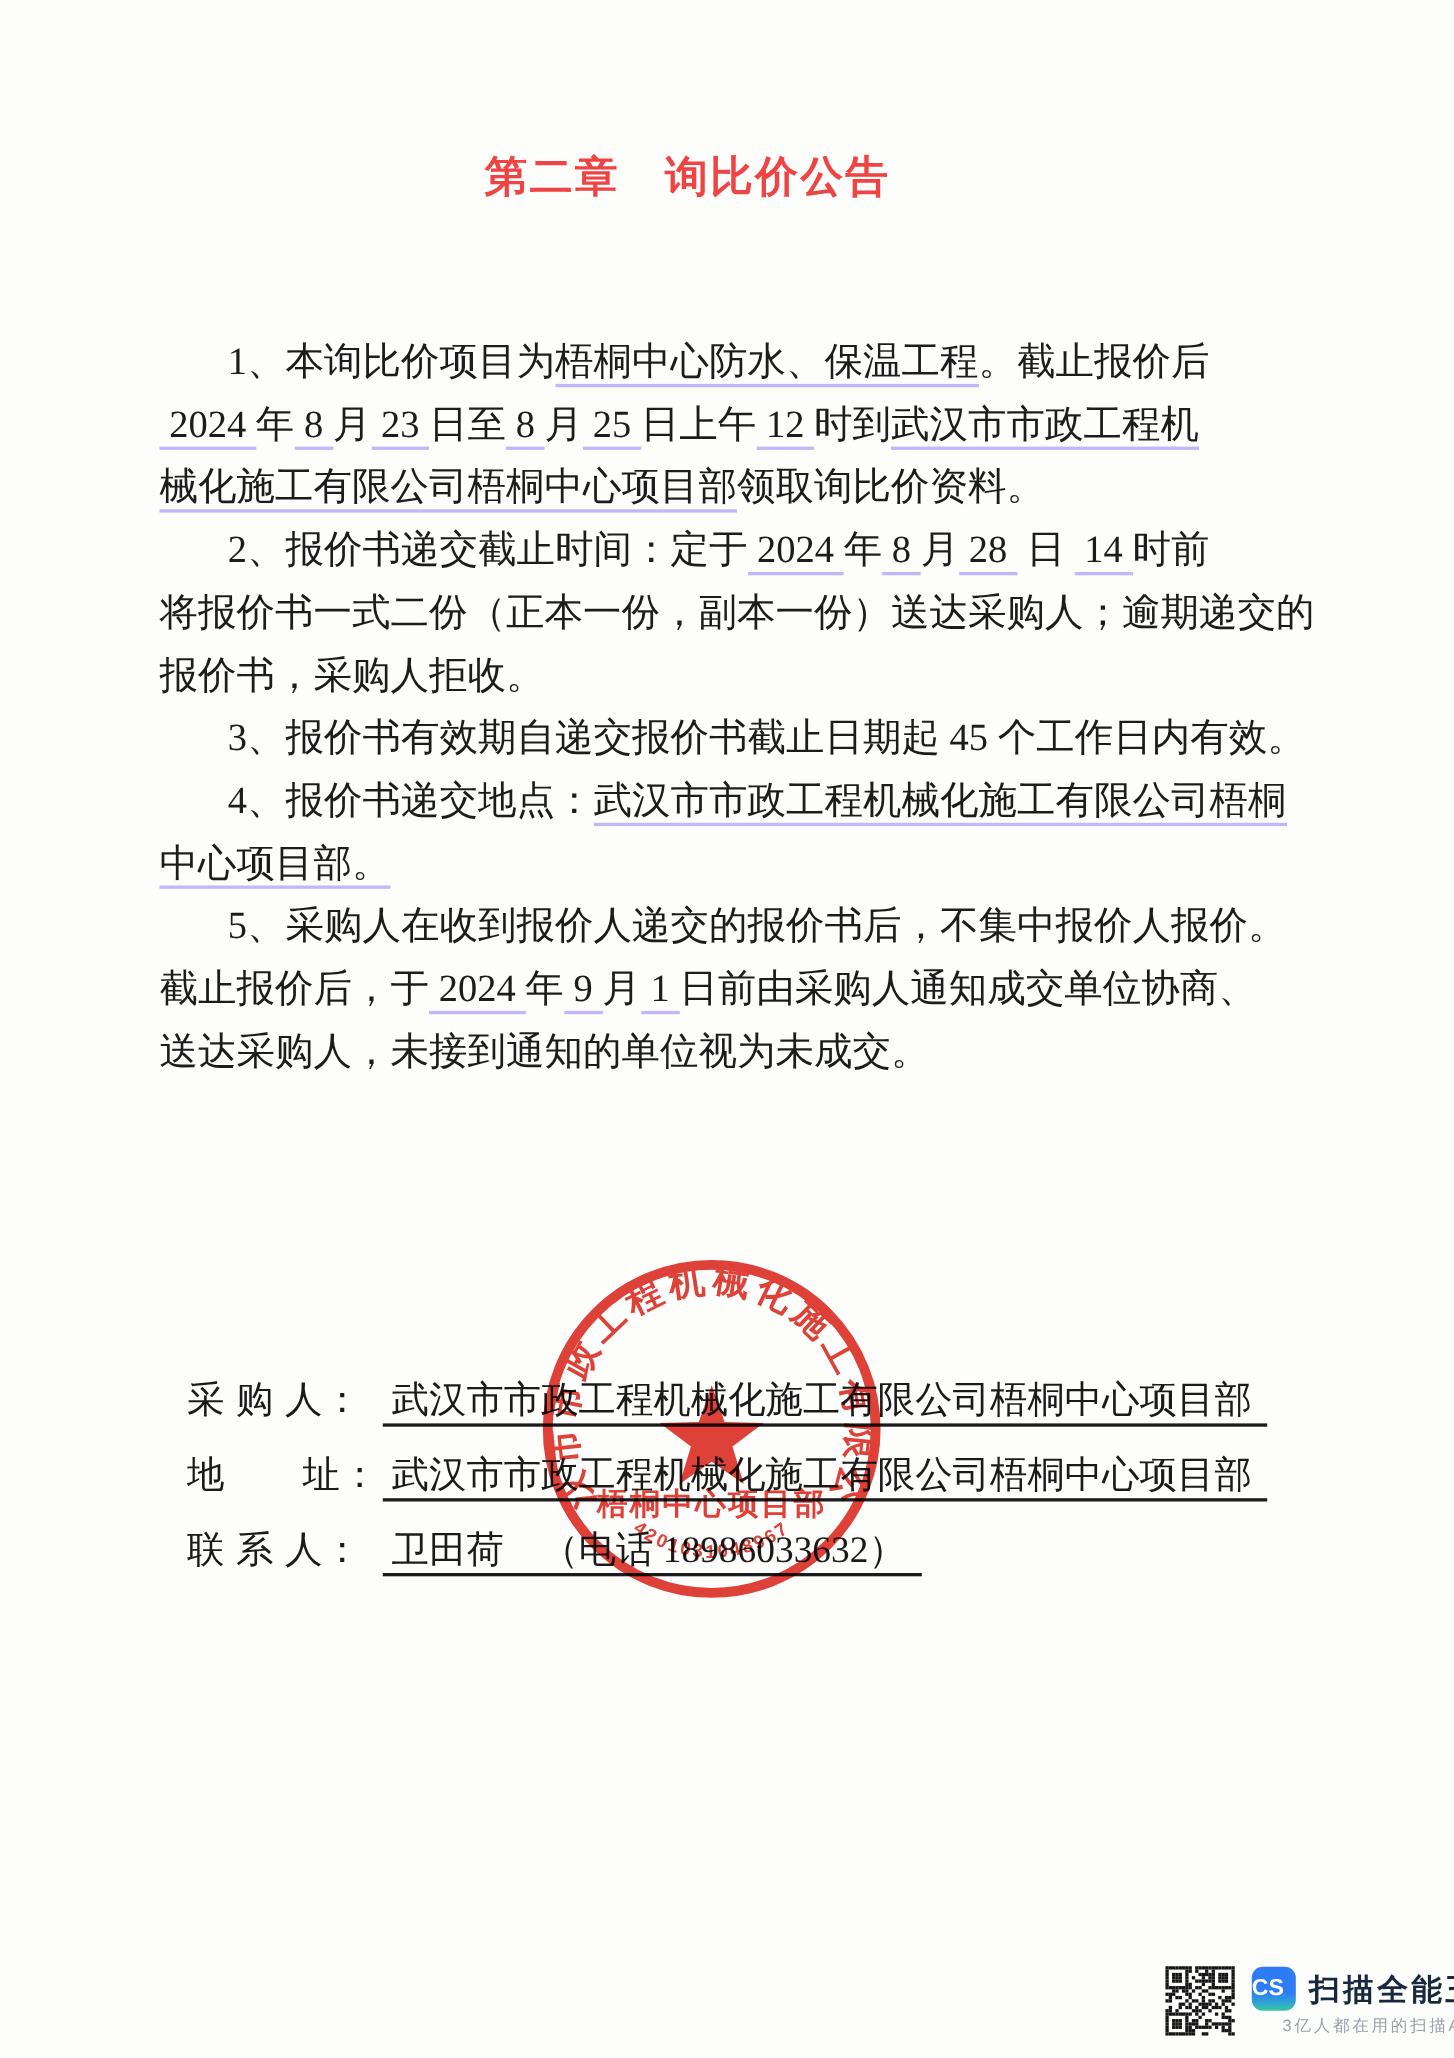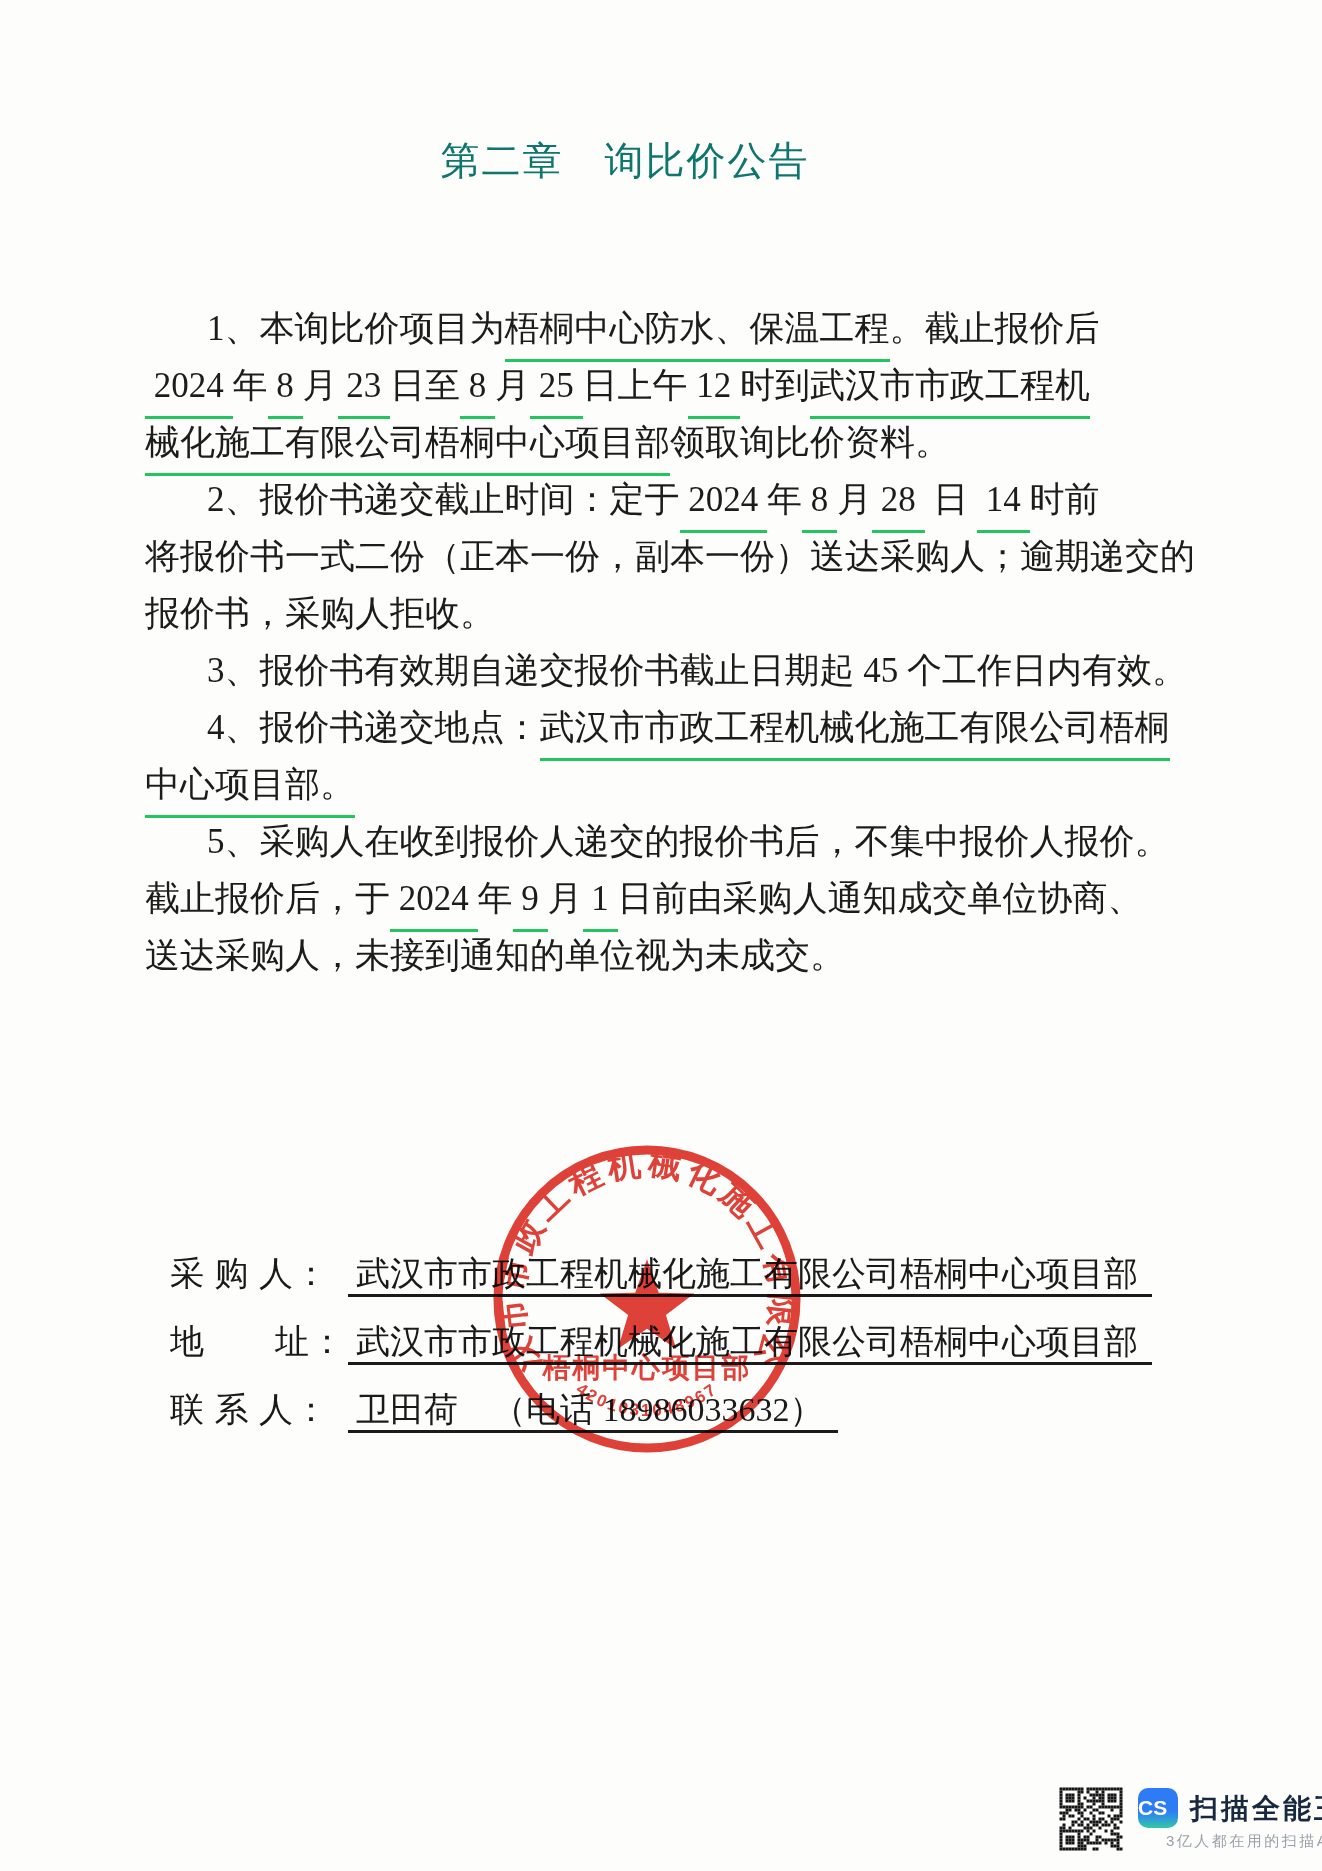--- a/index.html
+++ b/index.html
@@ -8,36 +8,36 @@
     width:1322px;height:1871px;
     background:#fdfdfc;
     overflow:hidden;
     font-family:"Liberation Serif","DejaVu Serif",serif;
     color:#1a1a1a;
   }
   .doc-title{
     position:absolute;top:134px;left:0;width:1250px;
     text-align:center;
     font-family:"Liberation Sans","DejaVu Sans",sans-serif;
-    font-weight:400;font-size:39px;letter-spacing:2px;
-    color:#0f766e;
+    font-weight:700;font-size:39px;letter-spacing:2px;
+    color:#ef4444;
     margin:0;
   }
   .body-lines{
     position:absolute;top:300px;left:145px;width:1000px;
   }
   .text-line{
     height:57px;line-height:57px;
     font-size:35px;
     white-space:pre;
     color:#1c1c1c;
   }
   .text-line.indent{padding-left:62px;}
   .seg{white-space:pre;}
-  .seg.u{border-bottom:3px solid #22c55e;padding-bottom:11px;}
+  .seg.u{border-bottom:3px solid #c4b5fd;padding-bottom:1px;}
   .footer-fields{
     position:absolute;top:1240px;left:170px;width:1000px;font-family:Liberation Serif, serif;
   }
   .field-row{
     height:68px;line-height:68px;
     font-size:34px;white-space:pre;
   }
   .field-label{display:inline-block;min-width:178px;letter-spacing:1px;}
   .field-value{border-bottom:3px solid #1b1b1b;padding:0 14px 2px 8px;}
   

